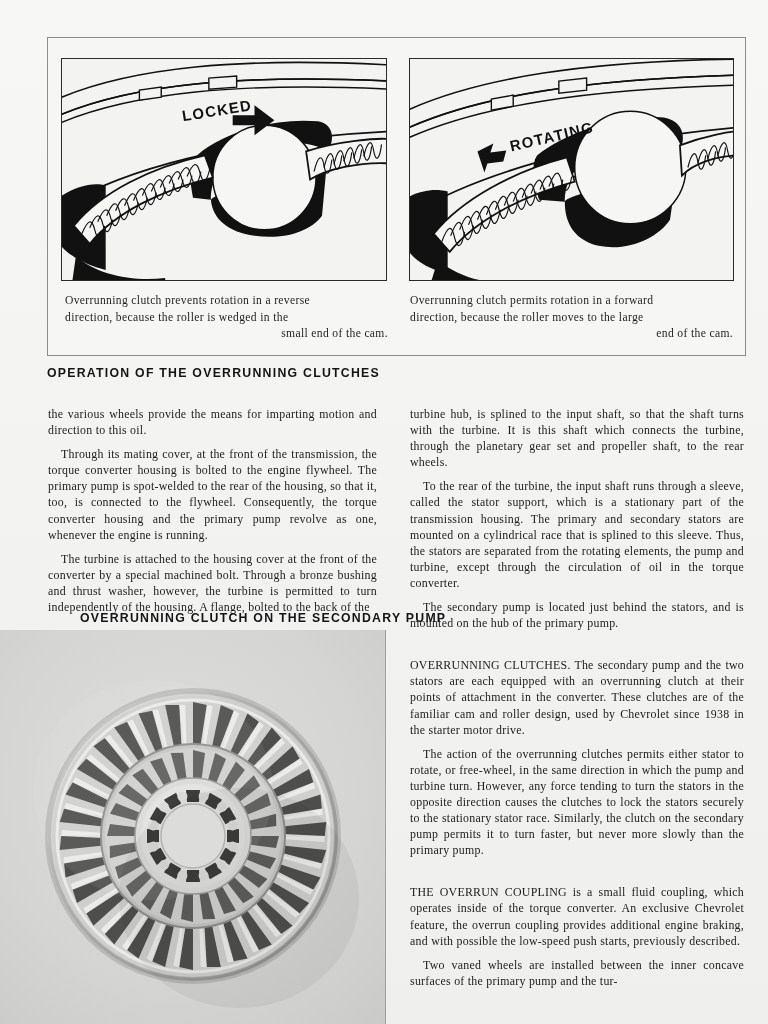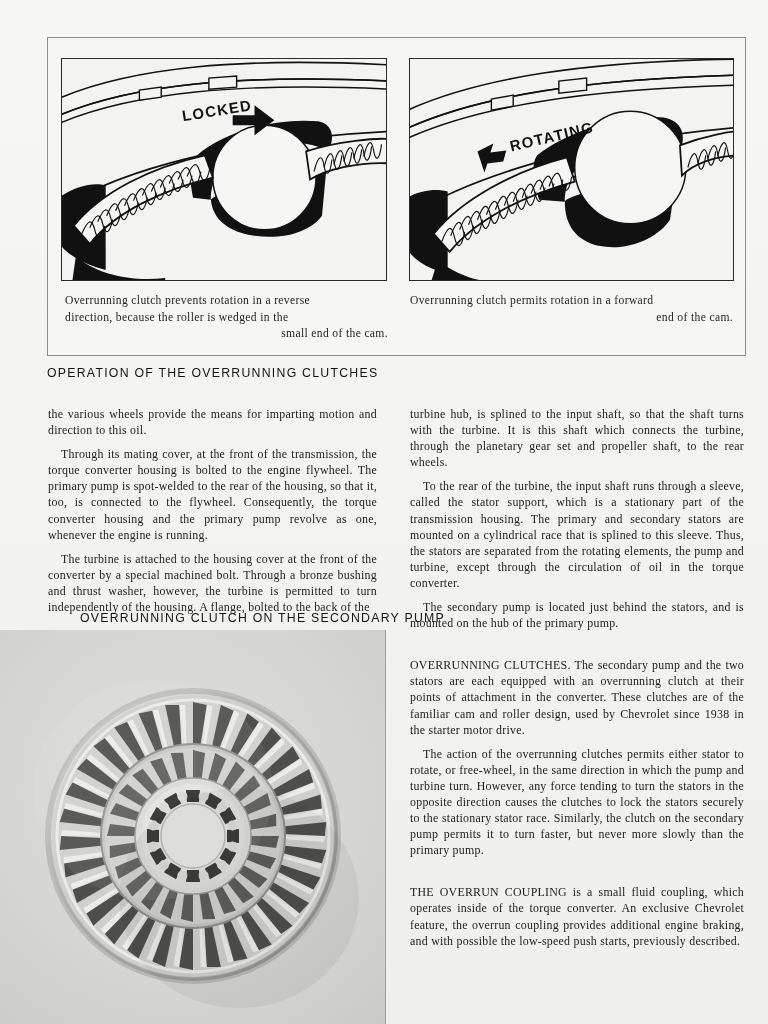--- a/index.html
+++ b/index.html
@@ -26,21 +26,21 @@
   .panel{ flex:1 1 0; border:1.5px solid #2a2a2a; background:#f3f3f2; position:relative; overflow:hidden;}
   .panel svg{ display:block; width:100%; height:100%; }
 
   .caps{ position:absolute; left:17px; top:255px; width:668px; display:flex; gap:22px; }
   .cap{ flex:1 1 0; font-size:11.6px; line-height:16.6px; letter-spacing:.35px;
         text-align:justify; color:#1e1e1e; }
   .cap p{ margin:0; }
   .cap .lastline{ text-align:right; }
   .section-head{
     position:absolute; font-family:"Liberation Sans", sans-serif;
-    font-weight:normal; font-size:12.3px; letter-spacing:1.25px; color:#141414;
+    font-weight:bold; font-size:12.3px; letter-spacing:1.25px; color:#141414;
   }
   #head-operation{ left:47px; top:366px; }
   #head-clutch{ left:52px; top:611px;margin-left:28px; }
 
   
   .col{ position:absolute; font-size:11.9px; line-height:16.1px; letter-spacing:.25px;
         text-align:justify; color:#1c1c1c; }
   .col p{ margin:8px; }
   .col p.ind{ text-indent:13px; }
   #col-left-top { left:40px; top:398px; width:345px; }
@@ -181,20 +181,21 @@
     </div>
 
     <div class="caps">
       <div class="cap">
         <p>Overrunning clutch prevents rotation in a reverse</p>
         <p>direction, because the roller is wedged in the</p>
         <p class="lastline">small end of the cam.</p>
       </div>
       <div class="cap">
         <p>Overrunning clutch permits rotation in a forward</p>
+        <p>direction, because the roller moves to the large</p>
         <p class="lastline">end of the cam.</p>
       </div>
     </div>
   </div>
 
   <div class="section-head" id="head-operation">OPERATION OF THE OVERRUNNING CLUTCHES</div>
 
   <div class="col" id="col-left-top">
     <p>the various wheels provide the means for imparting motion and direction to this oil.</p>
     <p class="ind">Through its mating cover, at the front of the transmission, the torque converter housing is bolted to the engine flywheel. The primary pump is spot-welded to the rear of the housing, so that it, too, is connected to the flywheel. Consequently, the torque converter housing and the primary pump revolve as one, whenever the engine is running.</p>
@@ -203,20 +204,21 @@
 
   <div class="col" id="col-right">
     <p>turbine hub, is splined to the input shaft, so that the shaft turns with the turbine. It is this shaft which connects the turbine, through the planetary gear set and propeller shaft, to the rear wheels.</p>
     <p class="ind">To the rear of the turbine, the input shaft runs through a sleeve, called the stator support, which is a stationary part of the transmission housing. The primary and secondary stators are mounted on a cylindrical race that is splined to this sleeve. Thus, the stators are separated from the rotating elements, the pump and turbine, except through the circulation of oil in the torque converter.</p>
     <p class="ind">The secondary pump is located just behind the stators, and is mounted on the hub of the primary pump.</p>
     <div class="gap"></div>
     <p>OVERRUNNING CLUTCHES. The secondary pump and the two stators are each equipped with an overrunning clutch at their points of attachment in the converter. These clutches are of the familiar cam and roller design, used by Chevrolet since 1938 in the starter motor drive.</p>
     <p class="ind">The action of the overrunning clutches permits either stator to rotate, or free-wheel, in the same direction in which the pump and turbine turn. However, any force tending to turn the stators in the opposite direction causes the clutches to lock the stators securely to the stationary stator race. Similarly, the clutch on the secondary pump permits it to turn faster, but never more slowly than the primary pump.</p>
     <div class="gap"></div>
     <p>THE OVERRUN COUPLING is a small fluid coupling, which operates inside of the torque converter. An exclusive Chevrolet feature, the overrun coupling provides additional engine braking, and with possible the low-speed push starts, previously described.</p>
+    <p class="ind">Two vaned wheels are installed between the inner concave surfaces of the primary pump and the tur-</p>
   </div>
 
   <div class="section-head" id="head-clutch">OVERRUNNING CLUTCH ON THE SECONDARY PUMP</div>
 
   <div id="photo">
     <svg viewBox="0 0 386 394" preserveAspectRatio="xMidYMid slice">
       <defs>
         <radialGradient id="bg" cx="45%" cy="40%" r="85%">
           <stop offset="0%" stop-color="#dededd"></stop>
           <stop offset="60%" stop-color="#d4d4d3"></stop>

